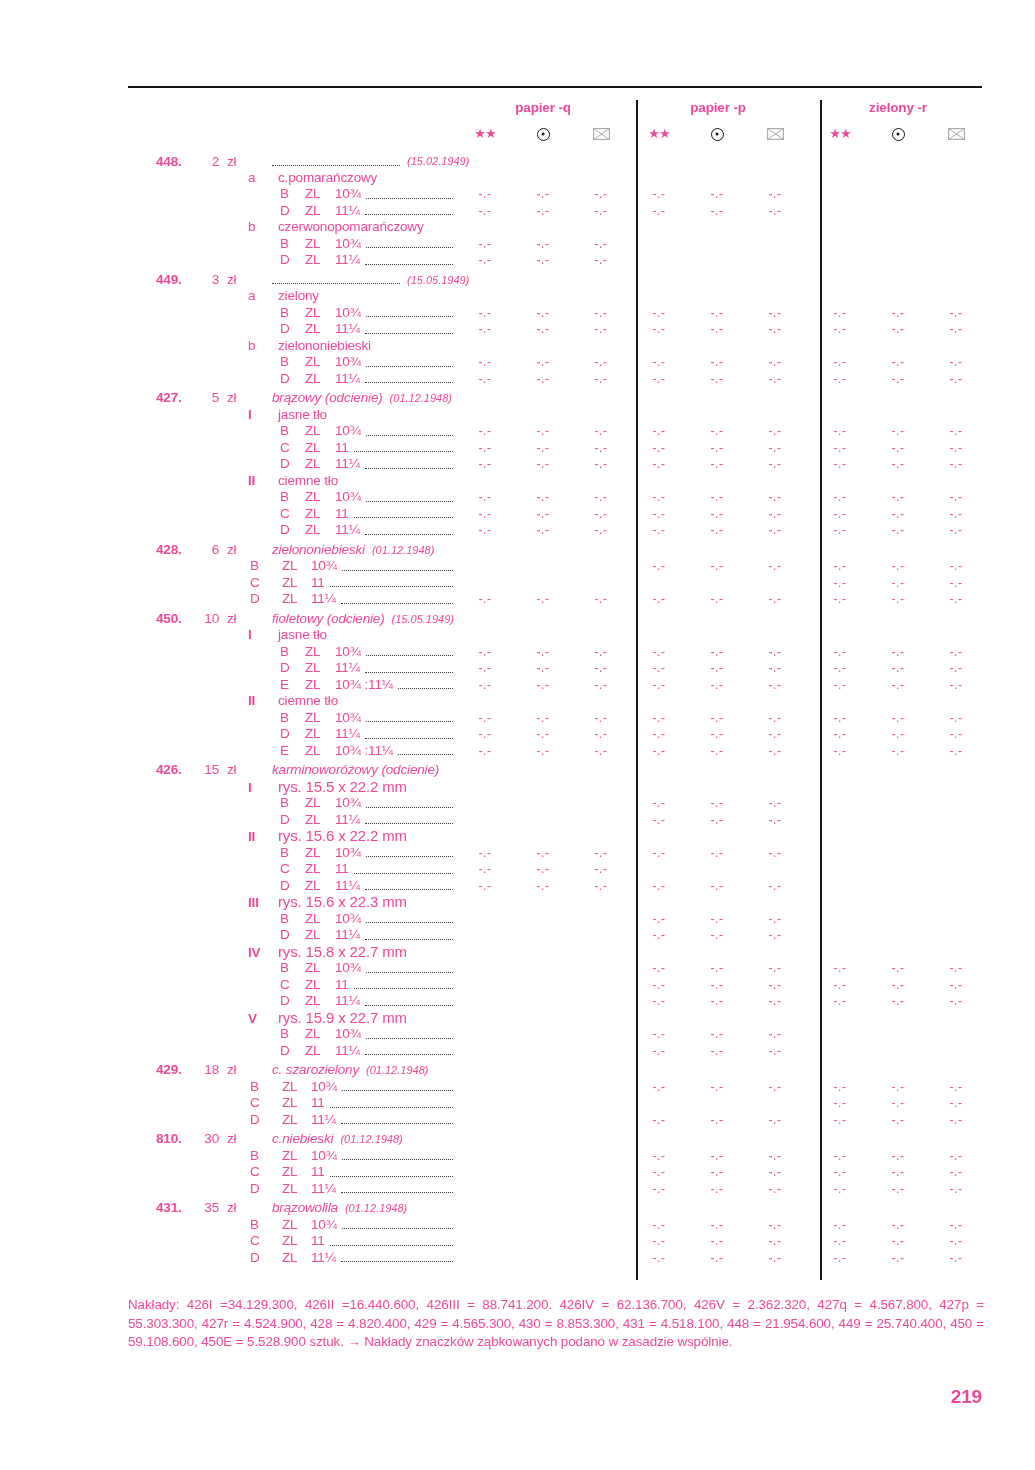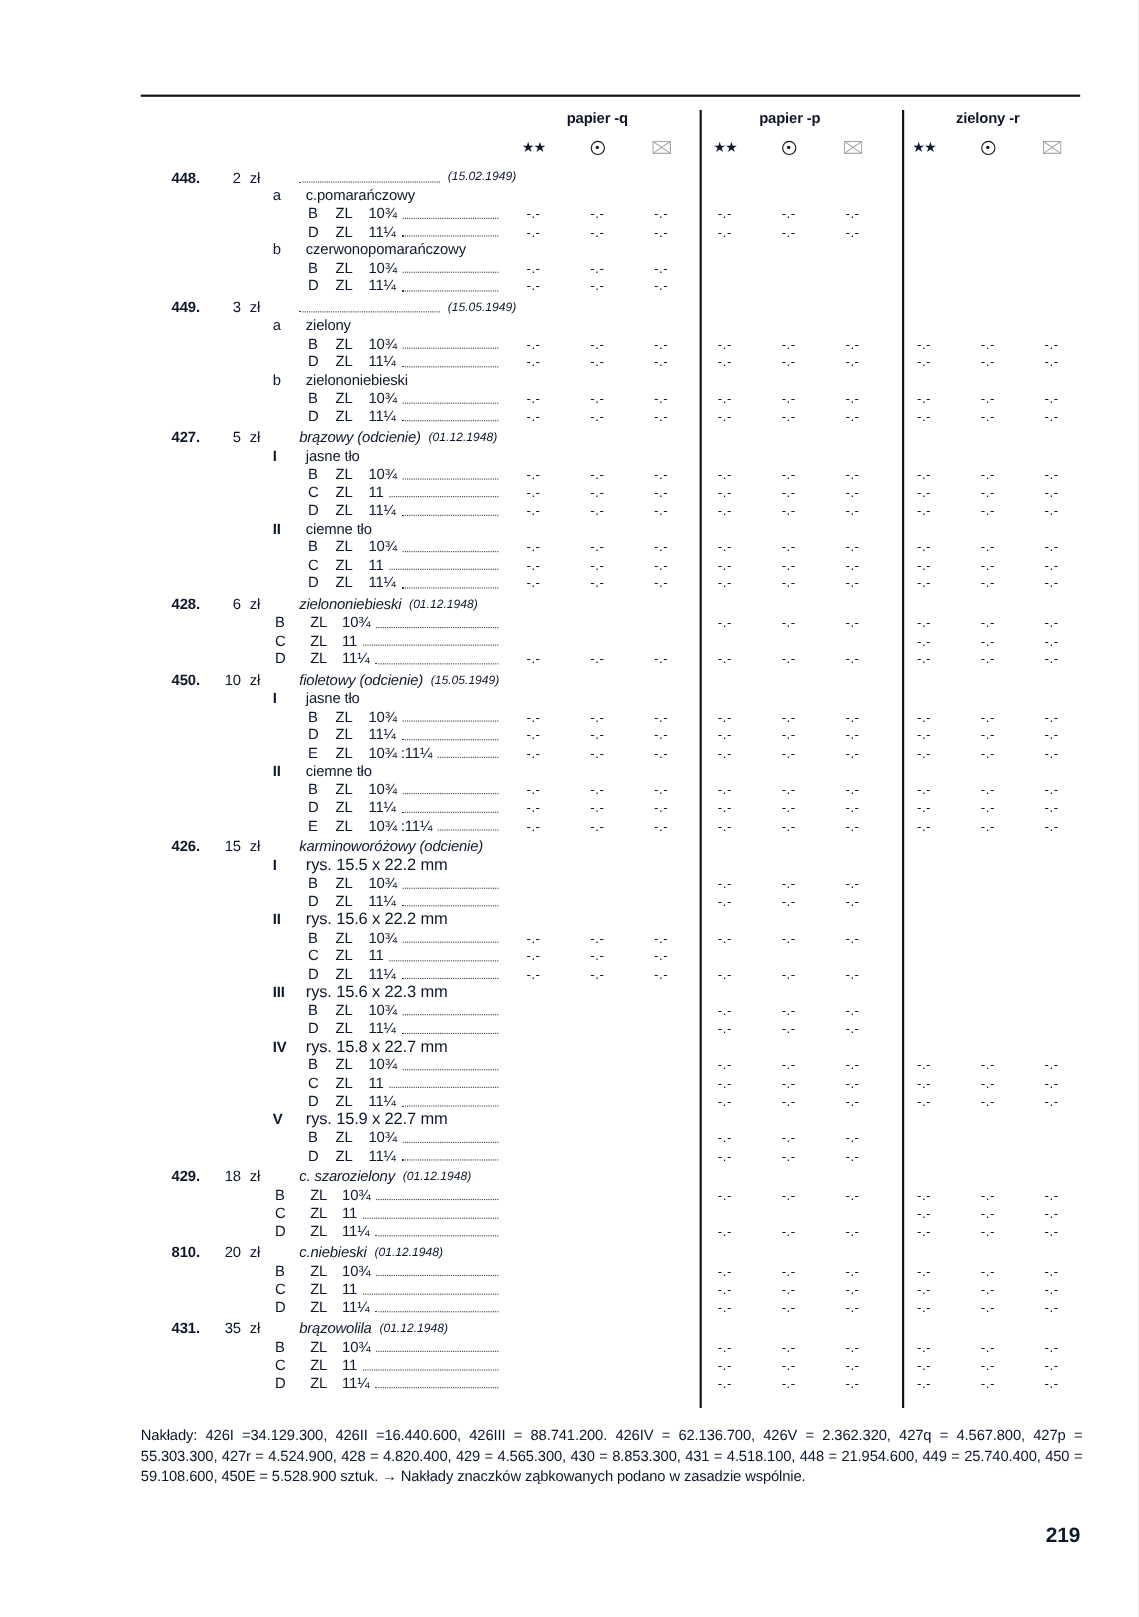--- a/index.html
+++ b/index.html
@@ -1,18 +1,18 @@
 <!DOCTYPE html>
 <html><head>
 <meta charset="utf-8">
 <style>
   html,body{margin:0;padding:0;background:#e8e8e8;}
   .page{
     position:relative;width:1035px;height:1470px;background:#ffffff;
-    font-family:"Liberation Sans", sans-serif;color:#0f172a;
+    font-family:"Liberation Sans", sans-serif;color:#ec4899;
     letter-spacing:-0.15px;overflow:hidden;margin:0 auto;
   }
   .toprule{position:absolute;left:128px;top:86px;width:854px;height:2px;background:#141414;}
   .catalog{position:absolute;left:128px;top:96px;width:870px;}
   .colhead{position:relative;height:54px;}
   .phead{position:absolute;top:4px;width:130px;text-align:center;font-weight:bold;font-size:13.5px;}
   .phead.q{left:350px;}
   .phead.p{left:525px;}
   .phead.r{left:705px;}
   .symrow{position:absolute;top:30px;left:0;display:flex;align-items:center;width:100%;}
@@ -1072,21 +1072,21 @@
           <div class="pc">-.-</div>
           <div class="pc">-.-</div>
           <div class="pc">-.-</div>
           <div class="pc rgap">-.-</div>
           <div class="pc">-.-</div>
           <div class="pc">-.-</div>
         </div>
         <div class="row mrow">
           <div class="lab">
             <span class="num">810.</span>
-            <span class="val">20</span>
+            <span class="val">30</span>
             <span class="unit">zł</span>
             <div class="descwrap">
               <span class="desc">c.niebieski</span>
               <span class="date">(01.12.1948)</span>
             </div>
           </div>
           <div class="pc"></div>
           <div class="pc"></div>
           <div class="pc"></div>
           <div class="pc"></div>

